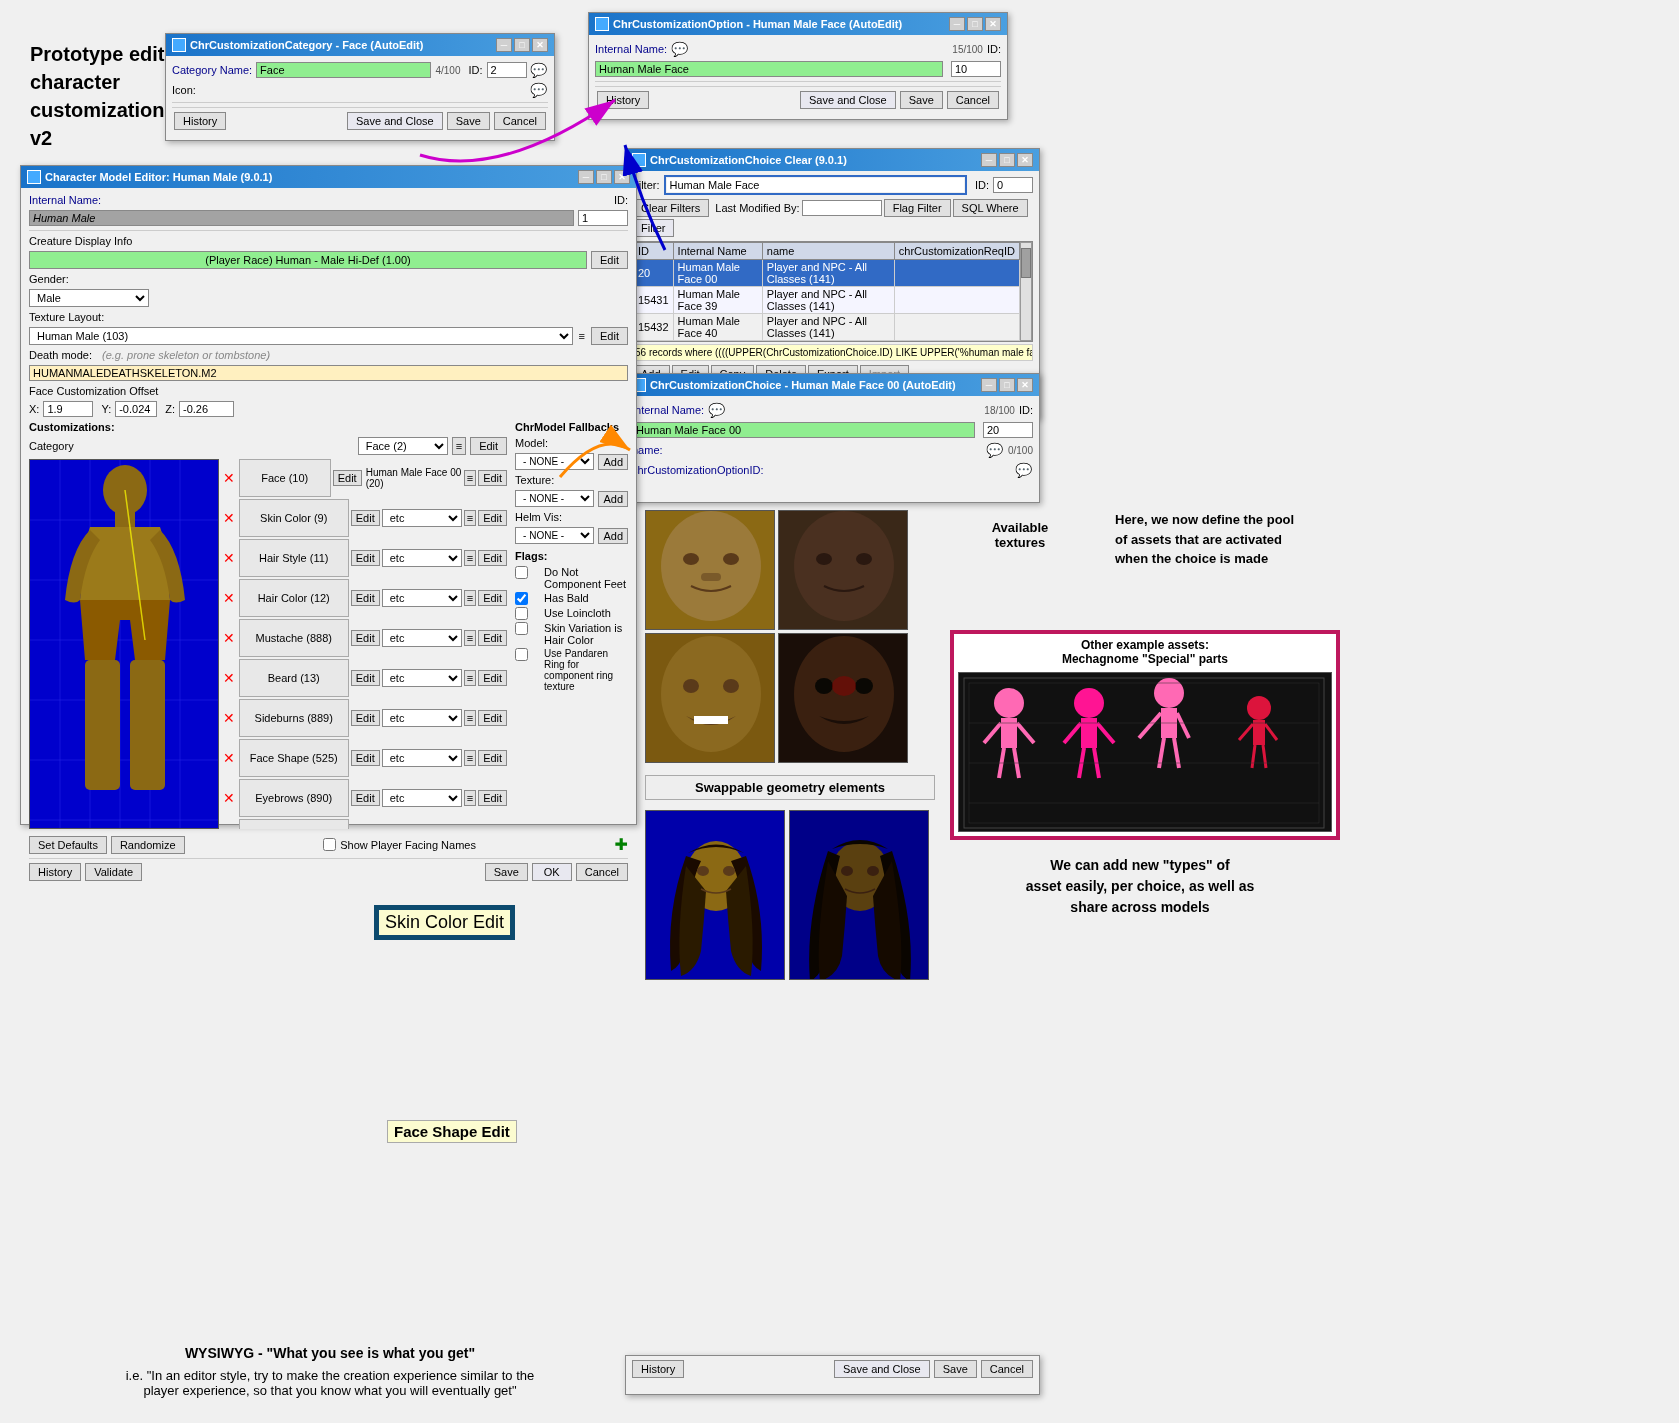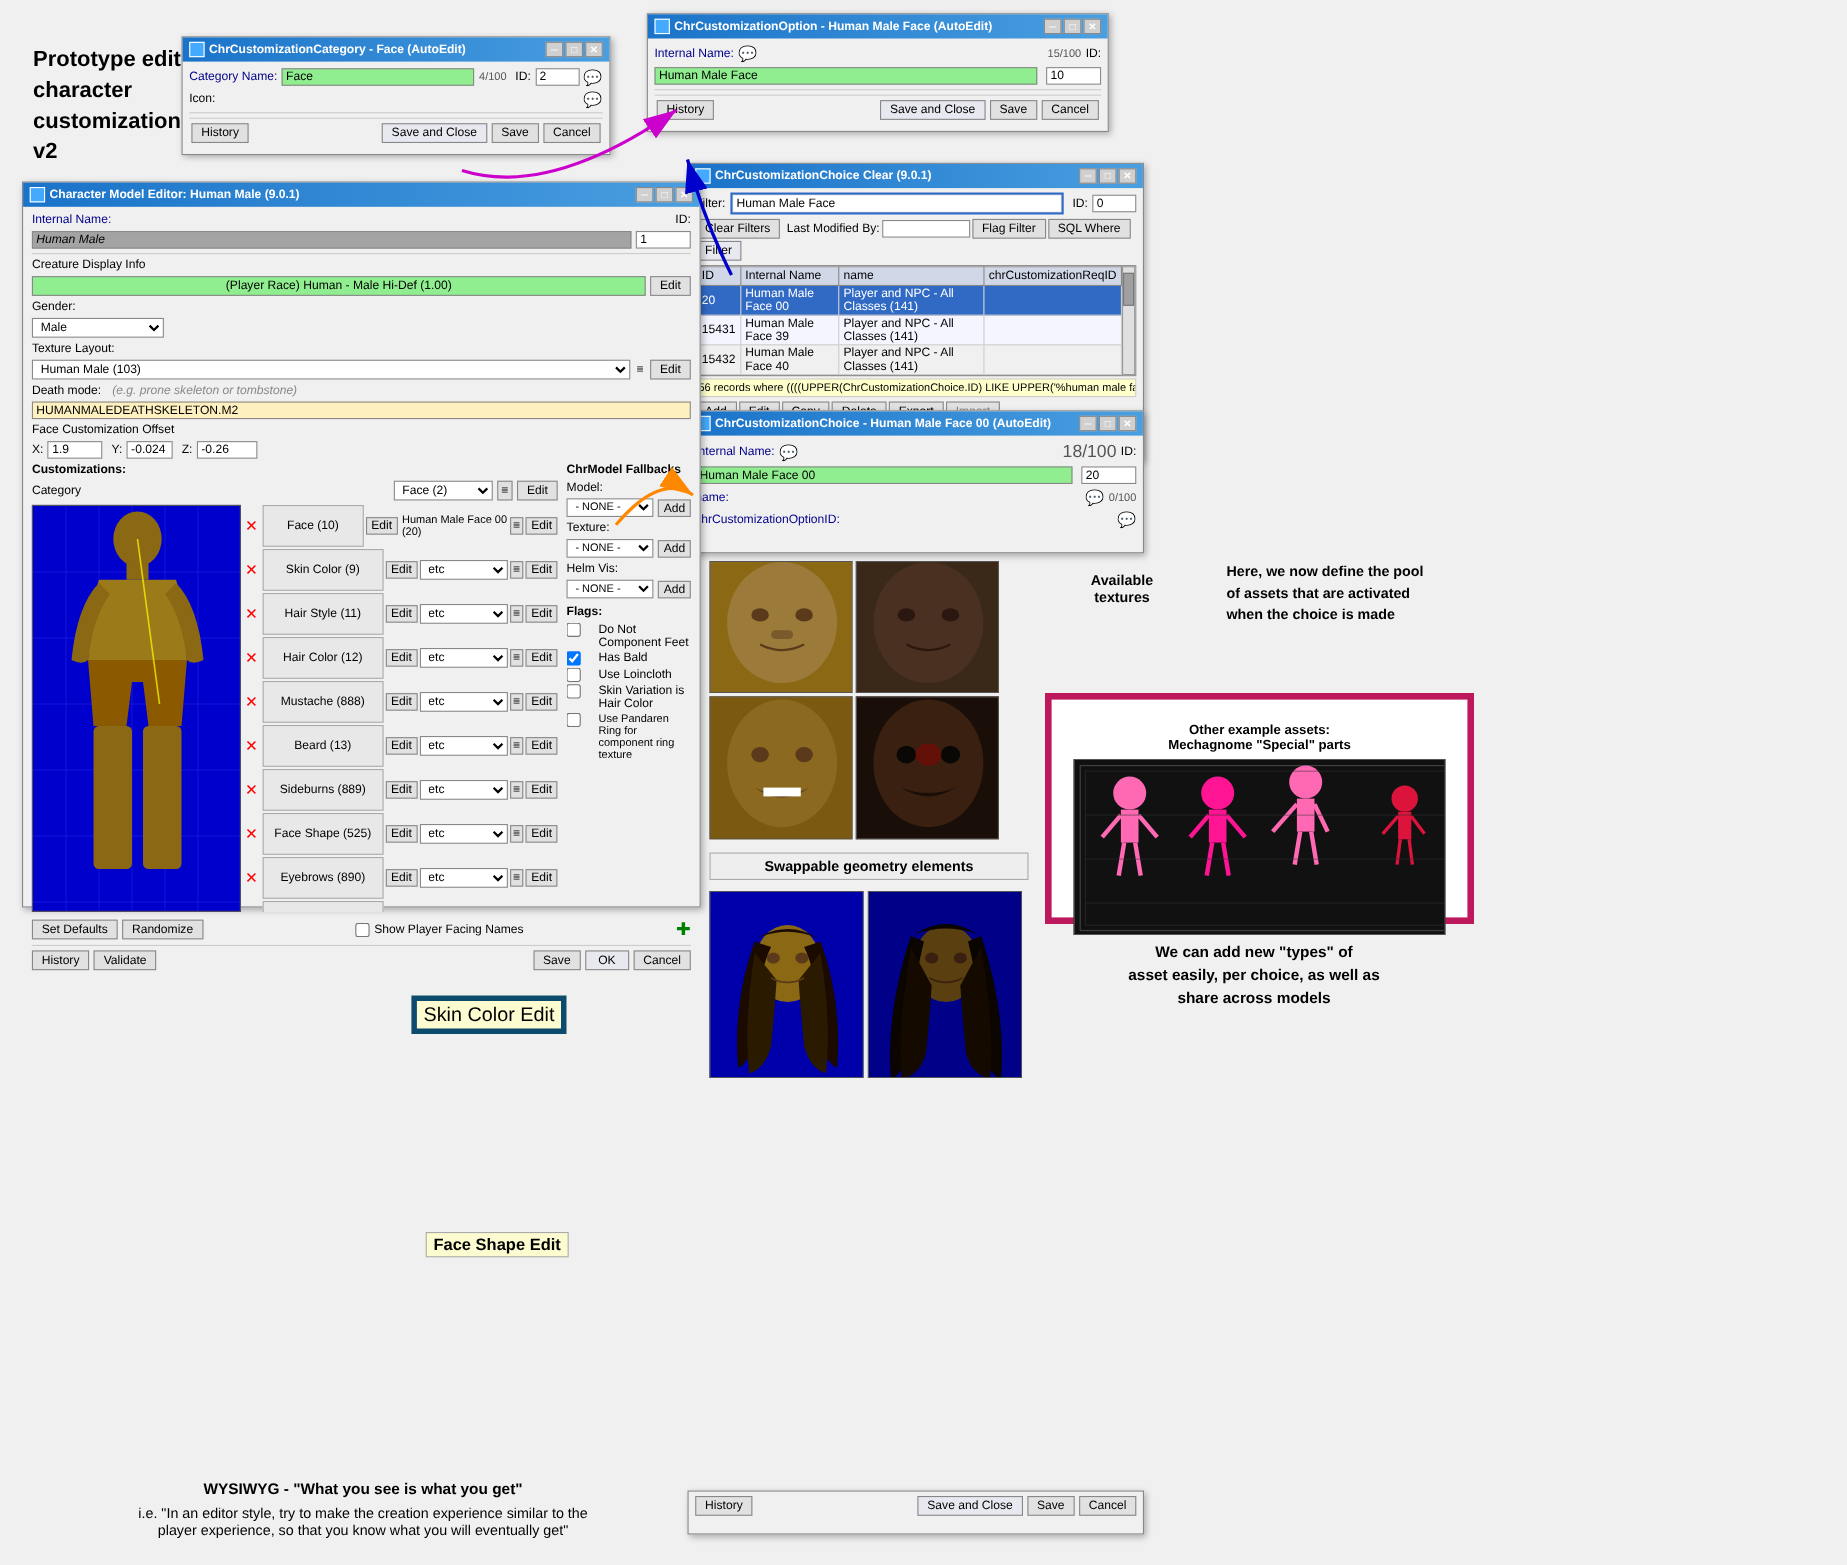--- a/index.html
+++ b/index.html
@@ -181,22 +181,22 @@
       border: 1px solid #aaa;
       padding: 12px 2px;
     }
     .cust-dropdown {
       width: 80px;
       font-size: 11px;
     }
 
     .note-box {
       background: white;
-      border: 6px solid #be185d;
-      padding: 20px;
+      border: 4px solid #be185d;
+      padding: 4px;
     }
   </style>
 </head>
 <body>
 
 <div style="position:relative; width:1679px; height:1423px; background:#f0f0f0; overflow:hidden;">
 
   <div style="position:absolute; left:30px; top:40px; font-size:20px; font-weight:bold; line-height:1.4;">
     
     Prototype editing<br>character<br>customization<br>v2
@@ -375,21 +375,21 @@
       <div class="win-controls">
         <span class="win-btn">─</span>
         <span class="win-btn">□</span>
         <span class="win-btn">✕</span>
       </div>
     </div>
     <div class="window-body">
       <div class="form-row">
         <span class="label-blue">Internal Name:</span>
         <span style="font-size:14px; color:#888;">💬</span>
-        <span style="font-size:16px; color:#555; margin-left:auto;">18/100</span>
+        <span style="font-size:10px; color:#555; margin-left:auto;">18/100</span>
         <span>ID:</span>
       </div>
       <div class="form-row">
         <input type="text" value="Human Male Face 00" style="flex: 1 1 0%; background: rgb(144, 238, 144);">
         <input type="text" value="20" style="width: 50px; margin-left: 4px;">
       </div>
       <div class="form-row">
         <span class="label-blue">name:</span>
         <span style="font-size:14px; color:#888; margin-left:auto;">💬</span>
         <span style="font-size:10px; color:#555;">0/100</span>

